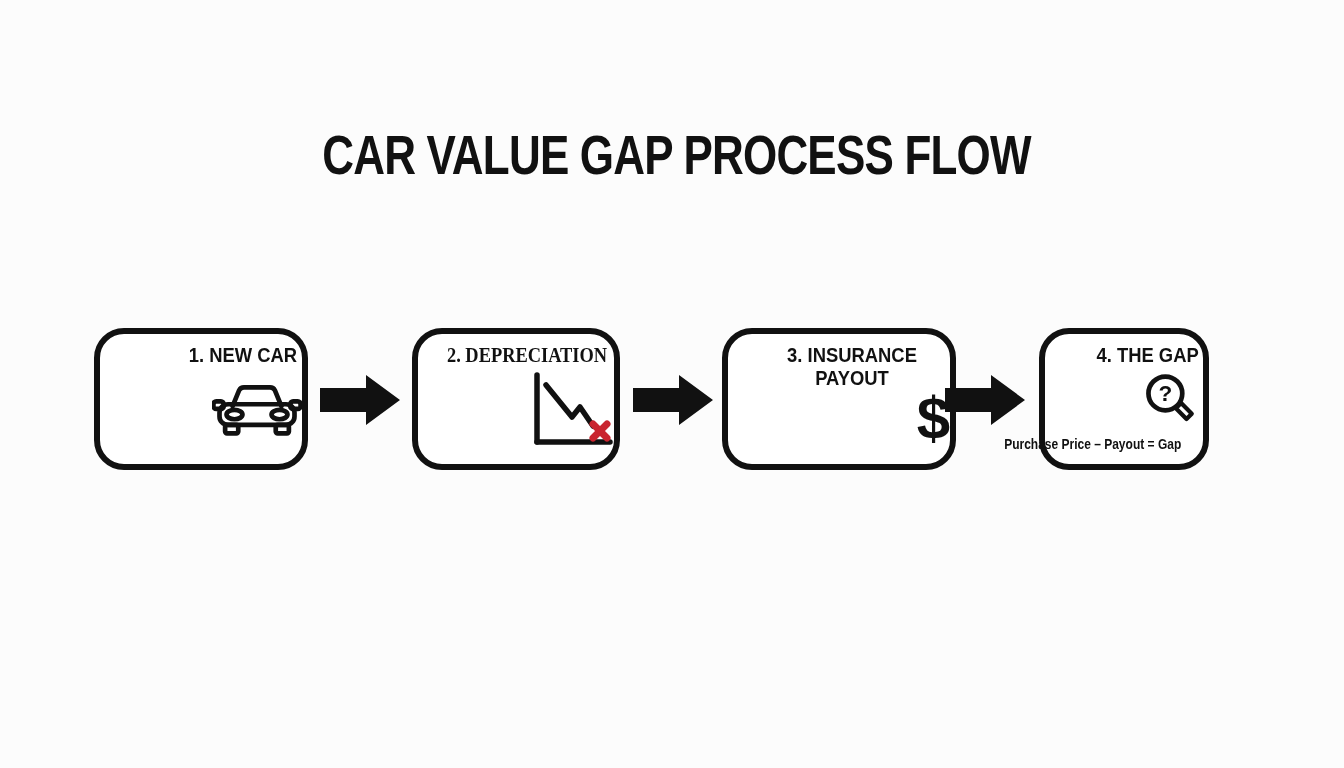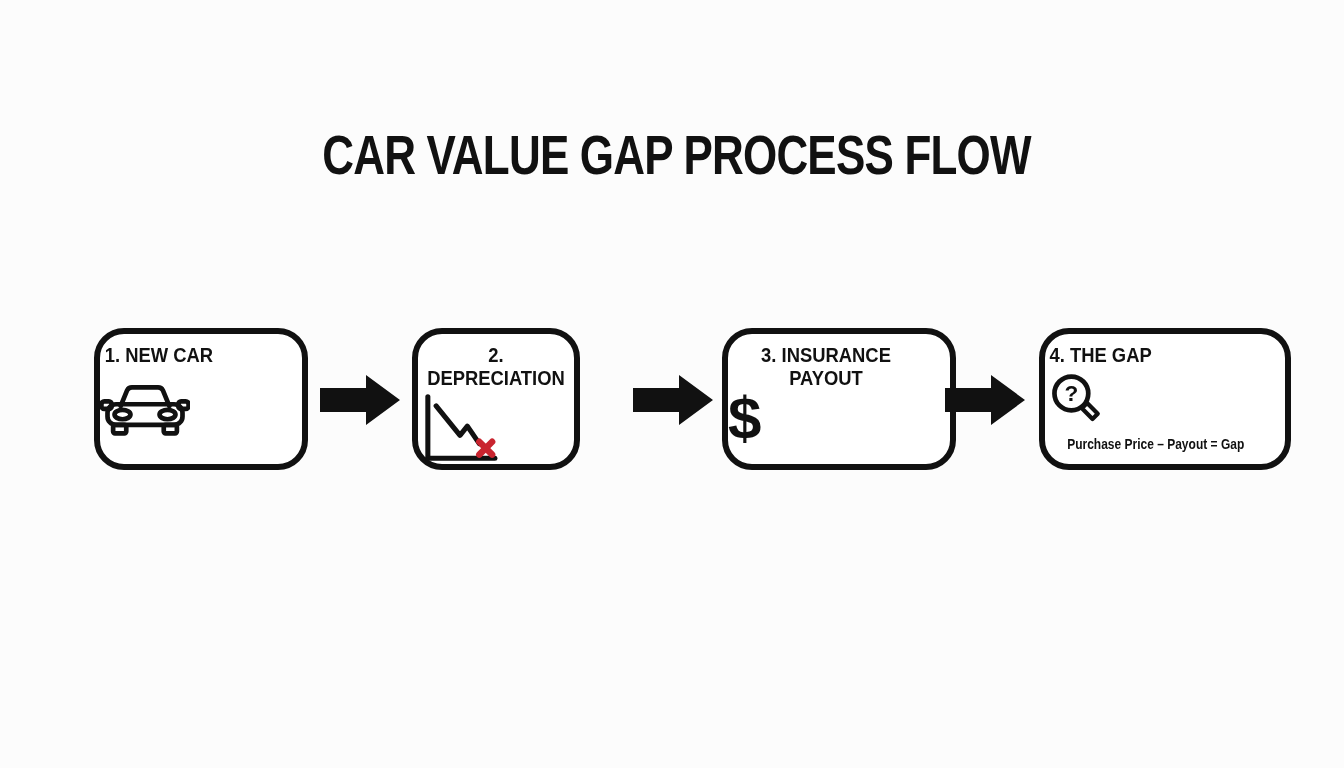--- a/index.html
+++ b/index.html
@@ -28,27 +28,27 @@
 
   .step-box {
     position:absolute;
     top:328px;
     height:142px;
     border:6px solid #111111;
     border-radius:30px;
     background:#ffffff;
     display:flex;
     flex-direction:column;
-    align-items:flex-start;
+    align-items:flex-end;
     padding-top:10px;
   }
   .box1 { left:85px;  width:214px; }
-  .box2 { left:403px; width:168px; }
+  .box2 { left:403px; width:208px;font-family:Liberation Serif, serif; }
   .box3 { left:713px; width:234px; }
-  .box4 { left:1030px; width:252px; }
+  .box4 { left:1030px; width:170px; }
 
   .step-label {
     font-size:20px;
     font-weight:700;
     line-height:1.13;
     text-align:center;
     transform:scaleX(0.92);
     transform-origin:center top;
     max-width:196px;
     color:#111111;

